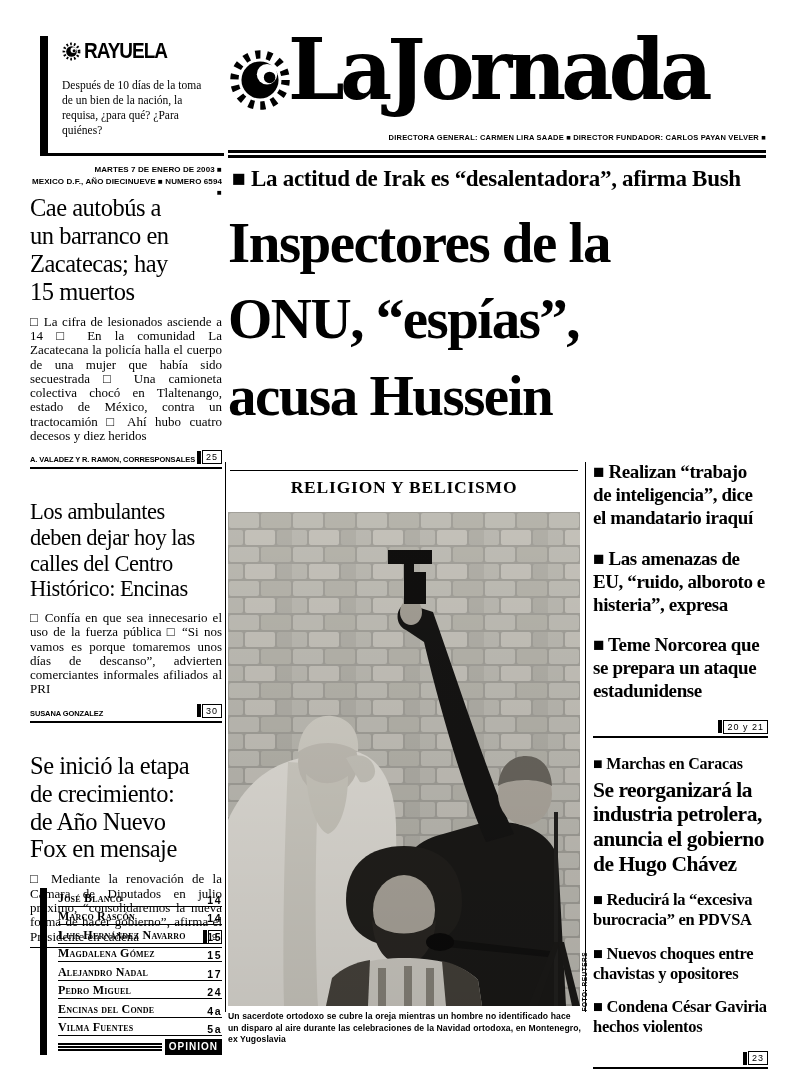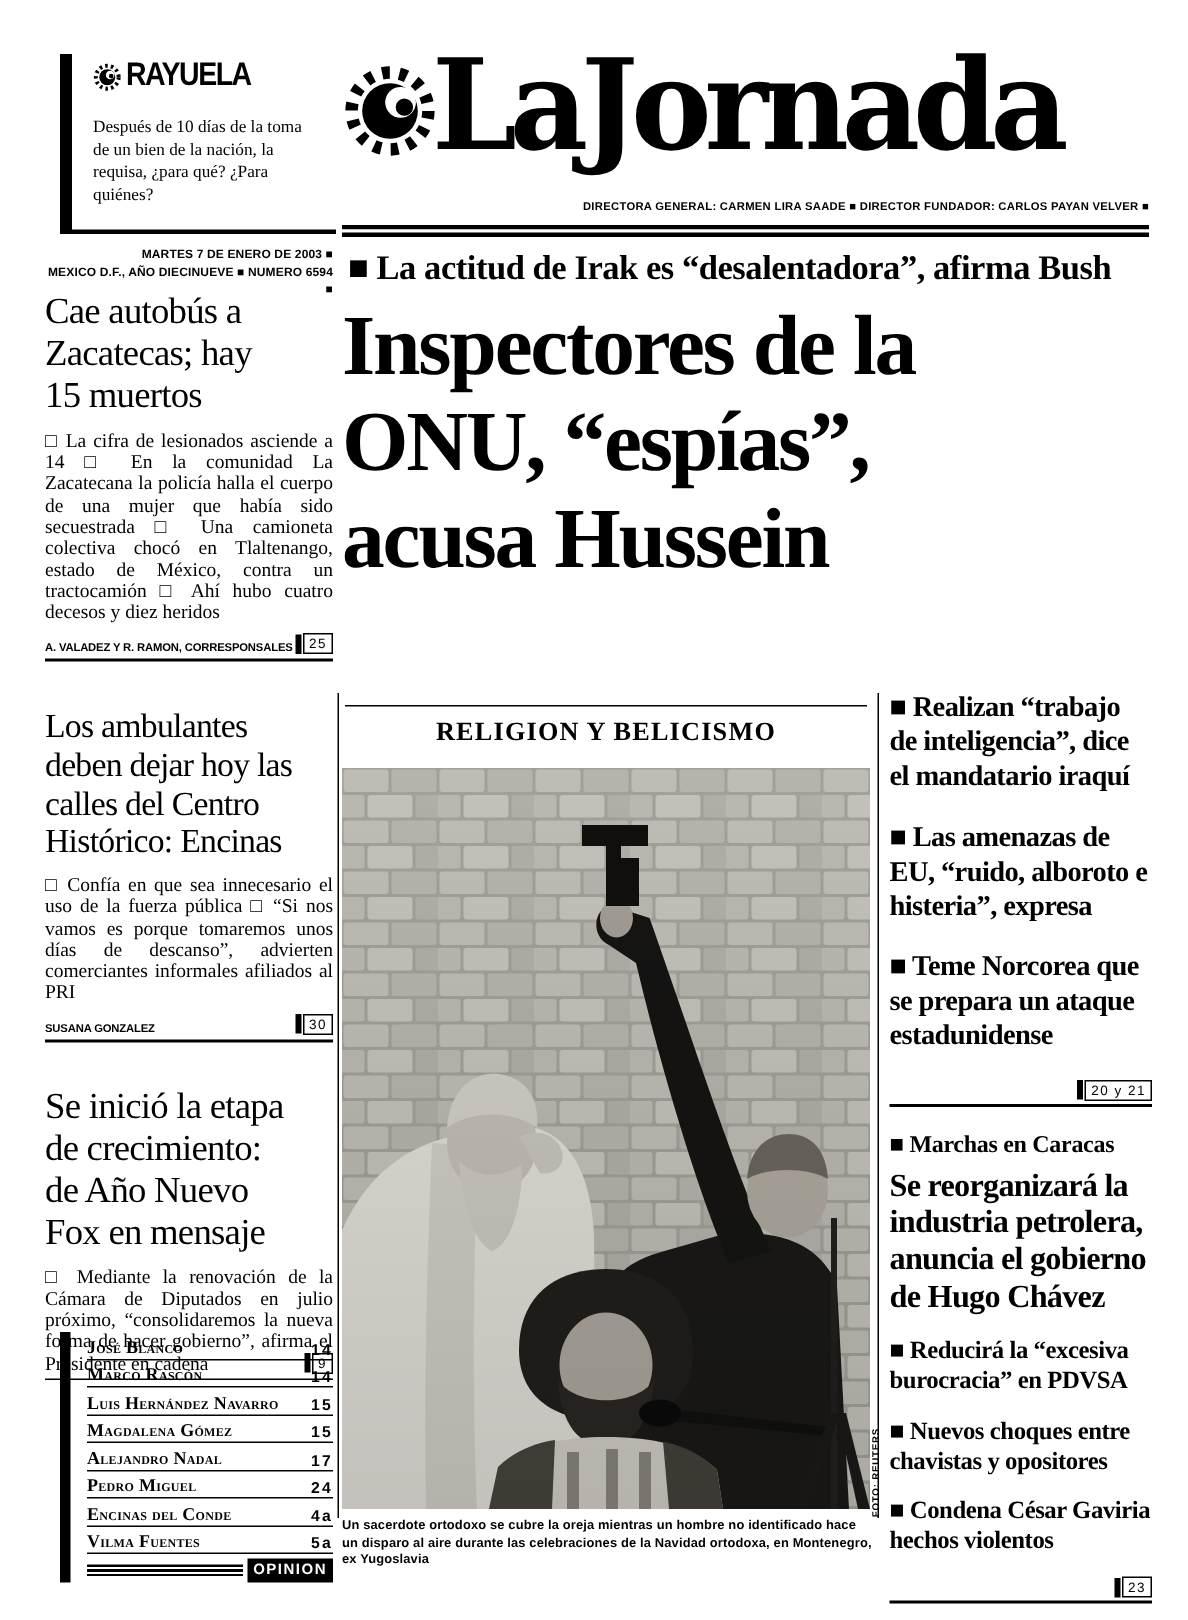--- a/index.html
+++ b/index.html
@@ -10,36 +10,36 @@
 
   
   #rayuela { left:40px; top:36px; width:184px; height:120px; border-left:8px solid #000; border-bottom:3px solid #000; padding:4px 0 0 14px; }
   .rayuela-head { display:flex; align-items:center; gap:3px; }
   .rayuela-head svg { width:19px; height:19px; }
   .rayuela-title { font-family:"Liberation Sans", sans-serif; font-weight:bold; font-size:19px; letter-spacing:-1px; transform:scaleY(1.15); }
   .rayuela-text { margin-top:16px; width:152px; font-size:11.5px; line-height:1.3; font-family:"Liberation Serif", serif; }
 
   
   #masthead { left:228px; top:22px; width:538px; height:136px; }
-  .mast-row { position:absolute; left:0; top:6px; display:flex; align-items:flex-start; }
+  .mast-row { position:absolute; left:0; top:6px; display:flex; align-items:flex-end; }
   .mast-row svg { width:64px; height:64px; margin-right:-4px; margin-top:14px; }
   .mast-title { font-family:"DejaVu Serif", serif; font-weight:bold; font-size:84px; line-height:1; letter-spacing:-5px; transform:scaleX(0.96); transform-origin:left center; white-space:nowrap; }
   .mast-credits { position:absolute; right:0; bottom:16px; font-family:"Liberation Sans", sans-serif; font-weight:bold; font-size:7.5px; letter-spacing:0.2px; }
   .mast-rules { position:absolute; left:0; right:0; bottom:0; }
   .mast-rules .r1 { height:3px; background:#000; }
   .mast-rules .r2 { height:2px; background:#fff; }
   .mast-rules .r3 { height:3px; background:#000; }
 
   
   #dateline { left:28px; top:164px; width:194px; text-align:right; font-family:"Liberation Sans", sans-serif; font-weight:bold; font-size:8px; line-height:1.45; letter-spacing:0.1px; }
 
   
   #bush-kicker { left:232px; top:166px; width:536px; font-weight:bold; font-size:23px; white-space:nowrap; letter-spacing:-0.3px; }
   #main-headline { left:228px; top:199px; width:540px; font-weight:bold; font-size:57px; line-height:1.13; letter-spacing:-1.5px; }
-  #main-headline div { white-space:nowrap; }
+  #main-headline div { white-space:nowrap;margin-top:12px; }
 
   
   #leftcol { left:30px; top:194px; width:192px; }
   .ltitle { font-size:24.5px; line-height:1.14; letter-spacing:-0.5px; }
   .lbody { margin-top:9px; font-size:13px; line-height:1.1; text-align:justify; }
   .byline-row { margin-top:7px; display:flex; align-items:flex-end; justify-content:space-between; border-bottom:2px solid #000; padding-bottom:3px; }
   .byline { font-family:"Liberation Sans", sans-serif; font-weight:bold; font-size:7.5px; letter-spacing:-0.1px; }
   .badge { display:inline-flex; align-items:center; }
   .badge .bar { width:4px; height:13px; background:#000; margin-right:1px; }
   .badge .num { border:1px solid #000; background:#fff; font-family:"Liberation Sans", sans-serif; font-weight:normal; font-size:9px; padding:1px 3px; letter-spacing:1px; white-space:nowrap; }
@@ -121,20 +121,21 @@
   <div>Inspectores de la</div>
   <div>ONU, “espías”,</div>
   <div>acusa Hussein</div>
 </div>
 
 <div class="abs" id="leftcol">
 
   <div class="art1">
     <div class="ltitle">
       <div>Cae autobús a</div>
+      <div>un barranco en</div>
       <div>Zacatecas; hay</div>
       <div>15 muertos</div>
     </div>
     <div class="lbody">□ La cifra de lesionados asciende a 14 □ En la comunidad La Zacatecana la policía halla el cuerpo de una mujer que había sido secuestrada □ Una camioneta colectiva chocó en Tlaltenango, estado de México, contra un tractocamión □ Ahí hubo cuatro decesos y diez heridos</div>
     <div class="byline-row">
       <span class="byline">A. VALADEZ Y R. RAMON, CORRESPONSALES</span>
       <span class="badge">
           <span class="bar"></span>
           <span class="num">25</span>
         </span>

